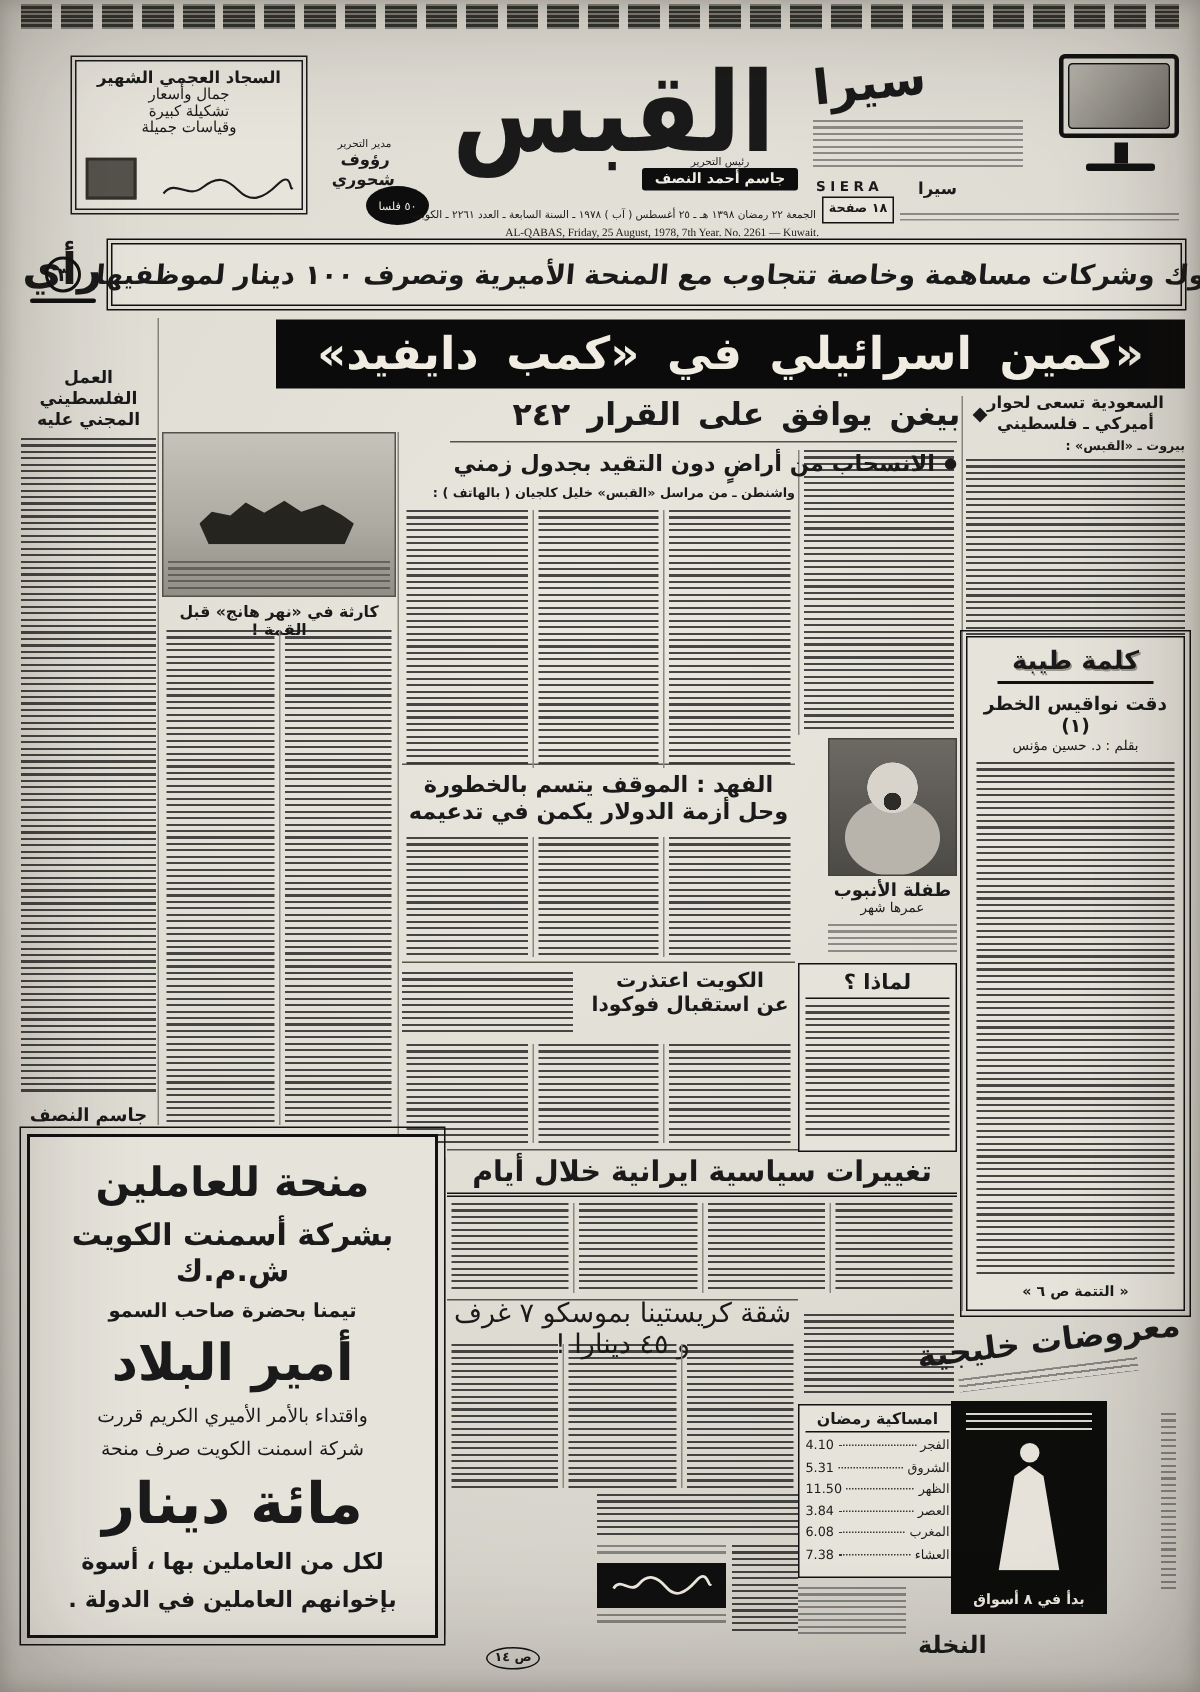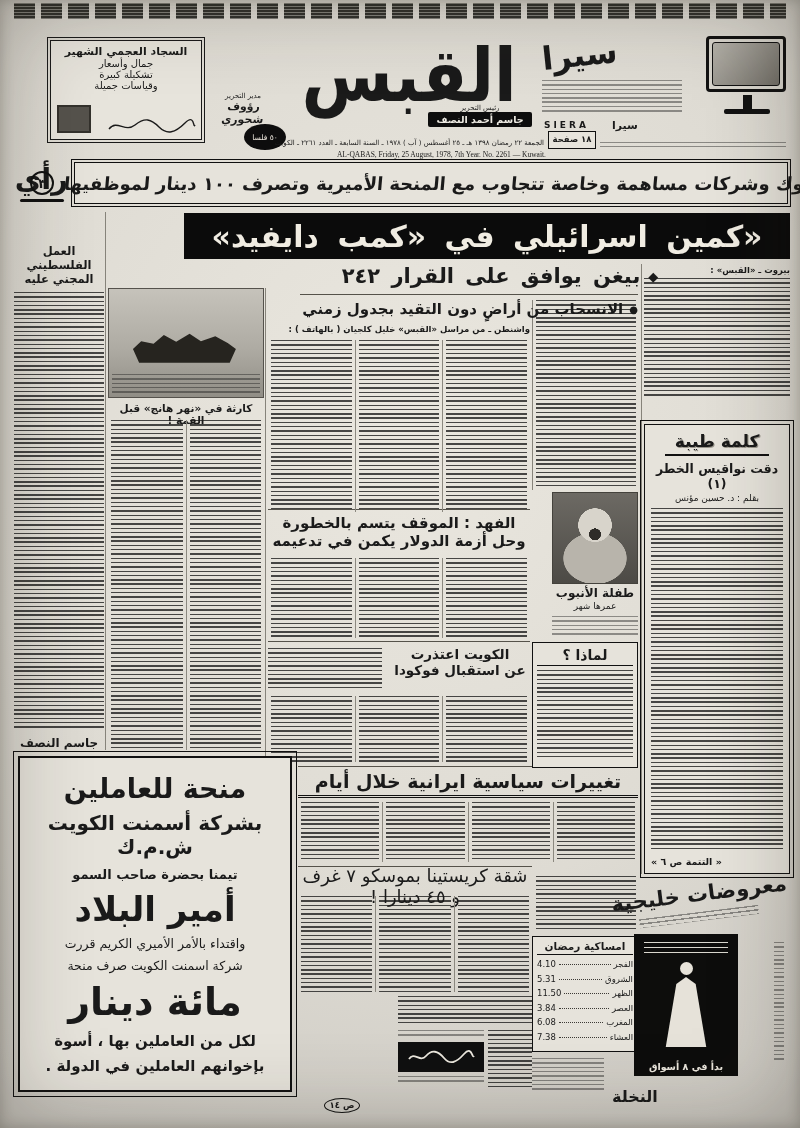--- a/index.html
+++ b/index.html
@@ -114,20 +114,21 @@
   <div class="abs ar" style="left:184px;top:213px;width:606px;height:46px;background:#0b0b0b;color:#f0ece2;display:flex;align-items:center;justify-content:center;">
     <span style="font-size:30px;font-weight:900;letter-spacing:1px;word-spacing:8px;white-space:nowrap;">«كمين اسرائيلي في «كمب دايفيد»</span>
   </div>
 
   <div class="abs ar" style="left:290px;top:264px;width:420px;display:flex;align-items:center;justify-content:center;gap:8px;">
     <span style="font-size:13px;">◆</span>
     <span style="font-size:21px;font-weight:900;word-spacing:4px;">بيغن يوافق على القرار ٢٤٢</span>
   </div>
 
   <div class="abs ar" style="left:644px;top:262px;width:146px;">
+    <div style="font-size:11px;font-weight:900;text-align:center;line-height:14px;">السعودية تسعى لحوار أميركي ـ فلسطيني</div>
     <div style="font-size:8.5px;font-weight:bold;margin-top:3px;">بيروت ـ «القبس» :</div>
     <div class="fill" style="height:118px;margin-top:3px;"></div>
   </div>
 
   <div class="abs ar" style="left:300px;top:300px;width:338px;display:flex;align-items:center;gap:6px;">
     <span style="font-size:10px;">●</span>
     <span style="font-size:15px;font-weight:900;">الانسحاب من أراضٍ دون التقيد بجدول زمني</span>
   </div>
   <div class="abs ar" style="left:268px;top:324px;width:262px;font-size:8.5px;font-weight:bold;">واشنطن ـ من مراسل «القبس» خليل كلجيان ( بالهاتف ) :</div>
 
@@ -201,21 +202,21 @@
     <div style="font-size:14px;font-weight:900;text-align:center;border-bottom:1px solid #111;padding-bottom:2px;">لماذا ؟</div>
     <div class="fill" style="height:90px;margin-top:4px;"></div>
   </div>
 
   <div class="abs box ar" style="left:644px;top:424px;width:146px;height:450px;border:1.5px solid #111;outline:1px solid #111;outline-offset:3px;padding:6px;box-sizing:border-box;display:flex;flex-direction:column;">
     <div style="font-size:17px;font-weight:900;text-align:center;letter-spacing:1px;text-shadow:1px 1px 0 #9a968c;">كلمة طيبة</div>
     <div style="border-bottom:2px solid #111;margin:3px 14px 0;"></div>
     <div style="font-size:12.5px;font-weight:900;text-align:center;margin-top:5px;">دقت نواقيس الخطر (١)</div>
     <div style="font-size:9px;text-align:center;margin-top:2px;">بقلم : د. حسين مؤنس</div>
     <div class="fill" style="flex:1;margin-top:5px;"></div>
-    <div style="font-size:9.5px;font-weight:bold;text-align:left;margin-top:4px;">« التتمة ص ٦ »</div>
+    <div style="font-size:9.5px;font-weight:bold;text-align:center;margin-top:4px;">« التتمة ص ٦ »</div>
   </div>
 
   <div class="abs ar" style="left:298px;top:770px;width:340px;text-align:center;font-size:19px;font-weight:900;border-bottom:3px double #111;padding-bottom:3px;">تغييرات سياسية ايرانية خلال أيام</div>
   <div class="abs cols" style="left:298px;top:802px;width:340px;height:60px;">
     <div class="c">
         <div class="fill"></div>
       </div>
     <div class="c">
         <div class="fill"></div>
       </div>

